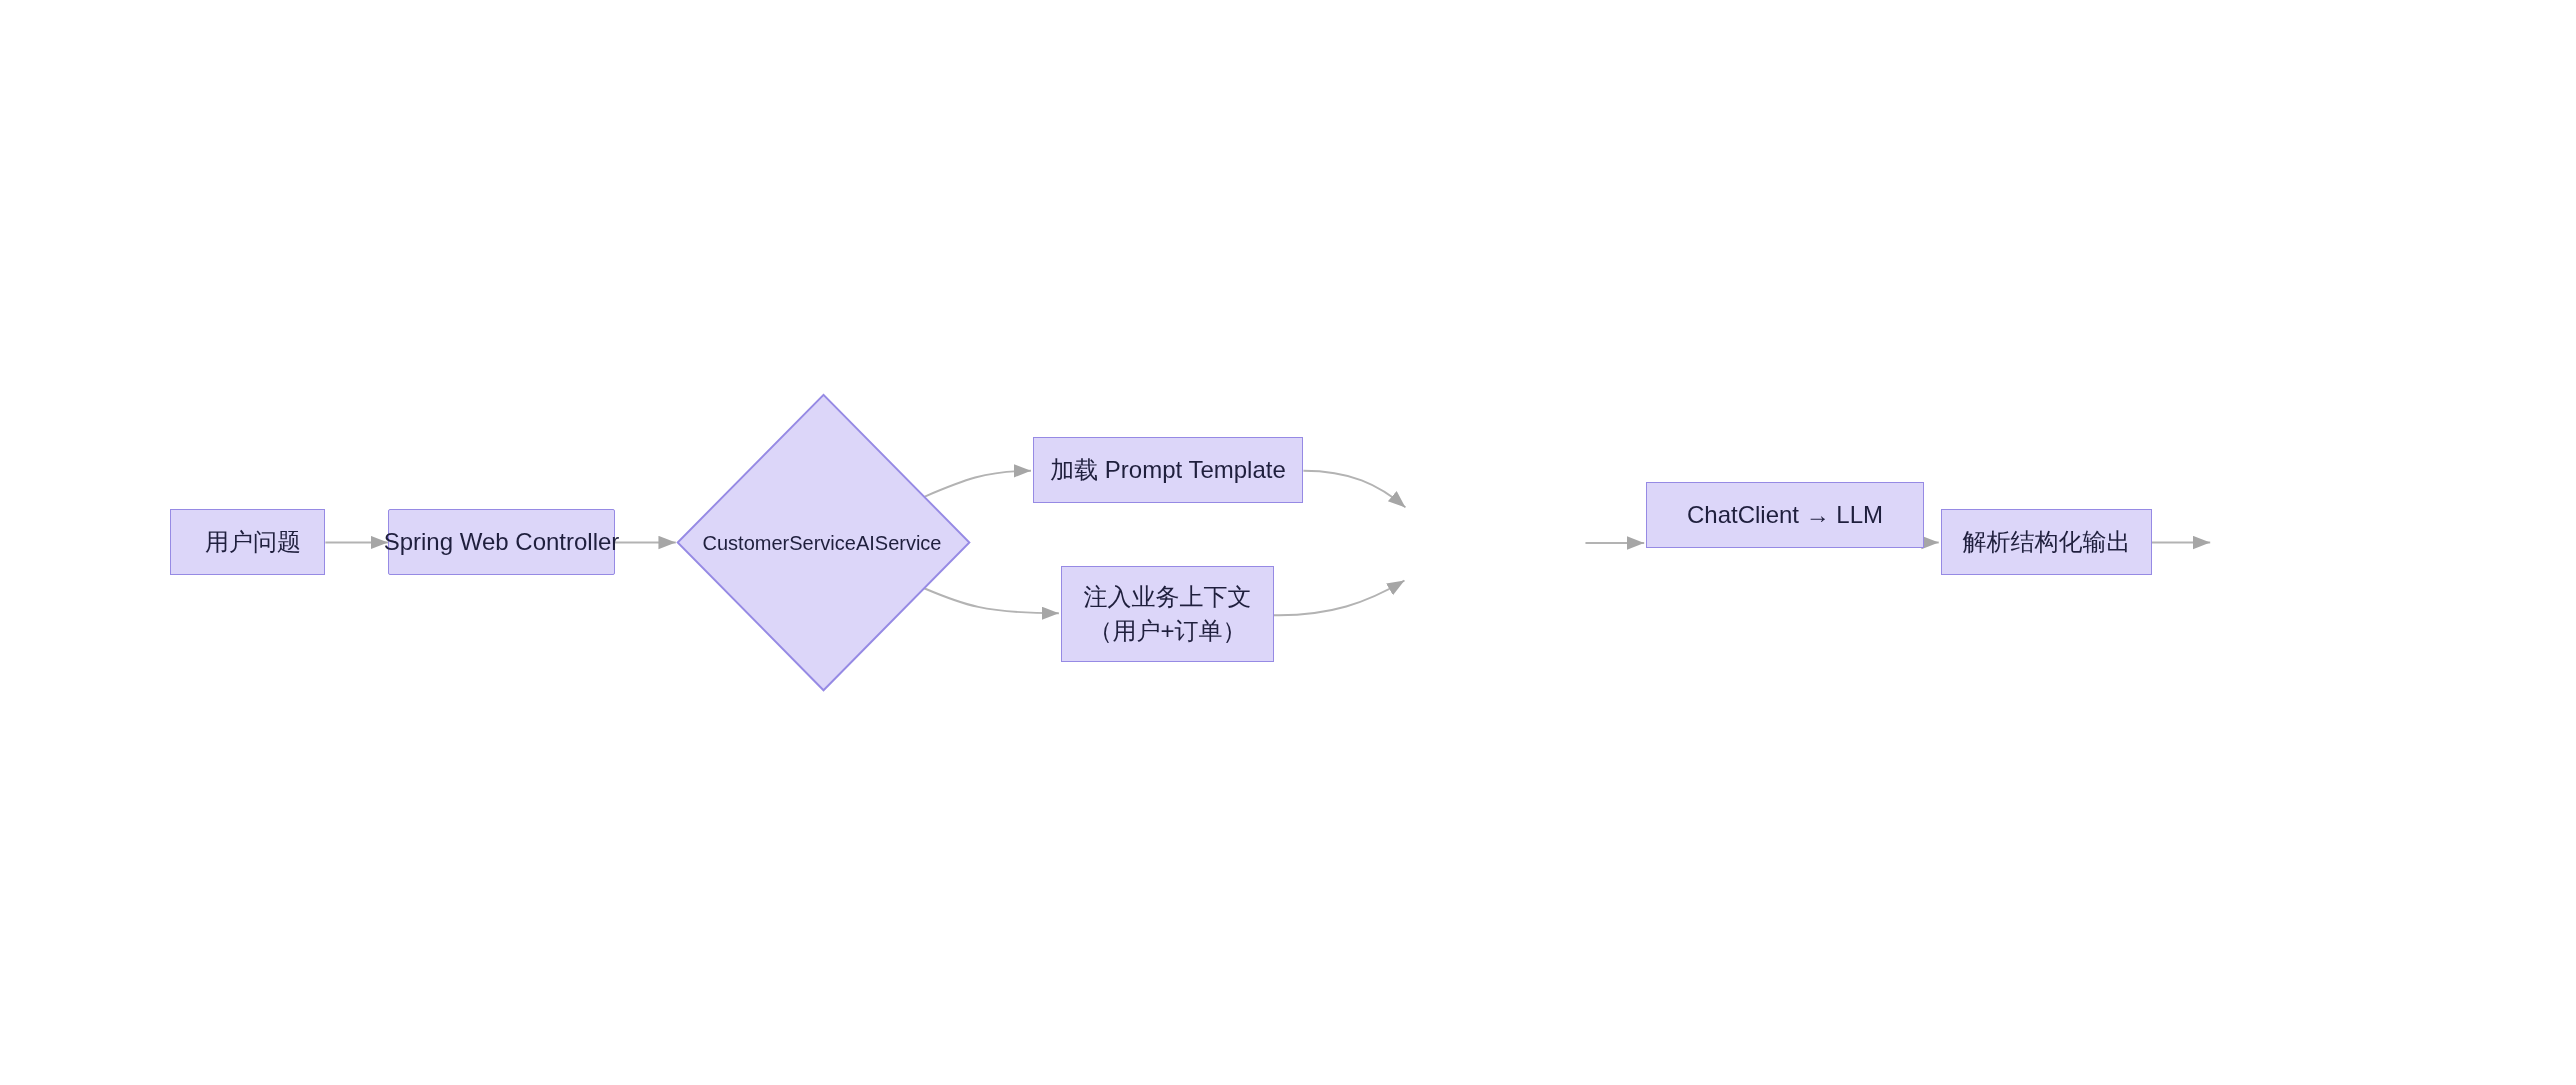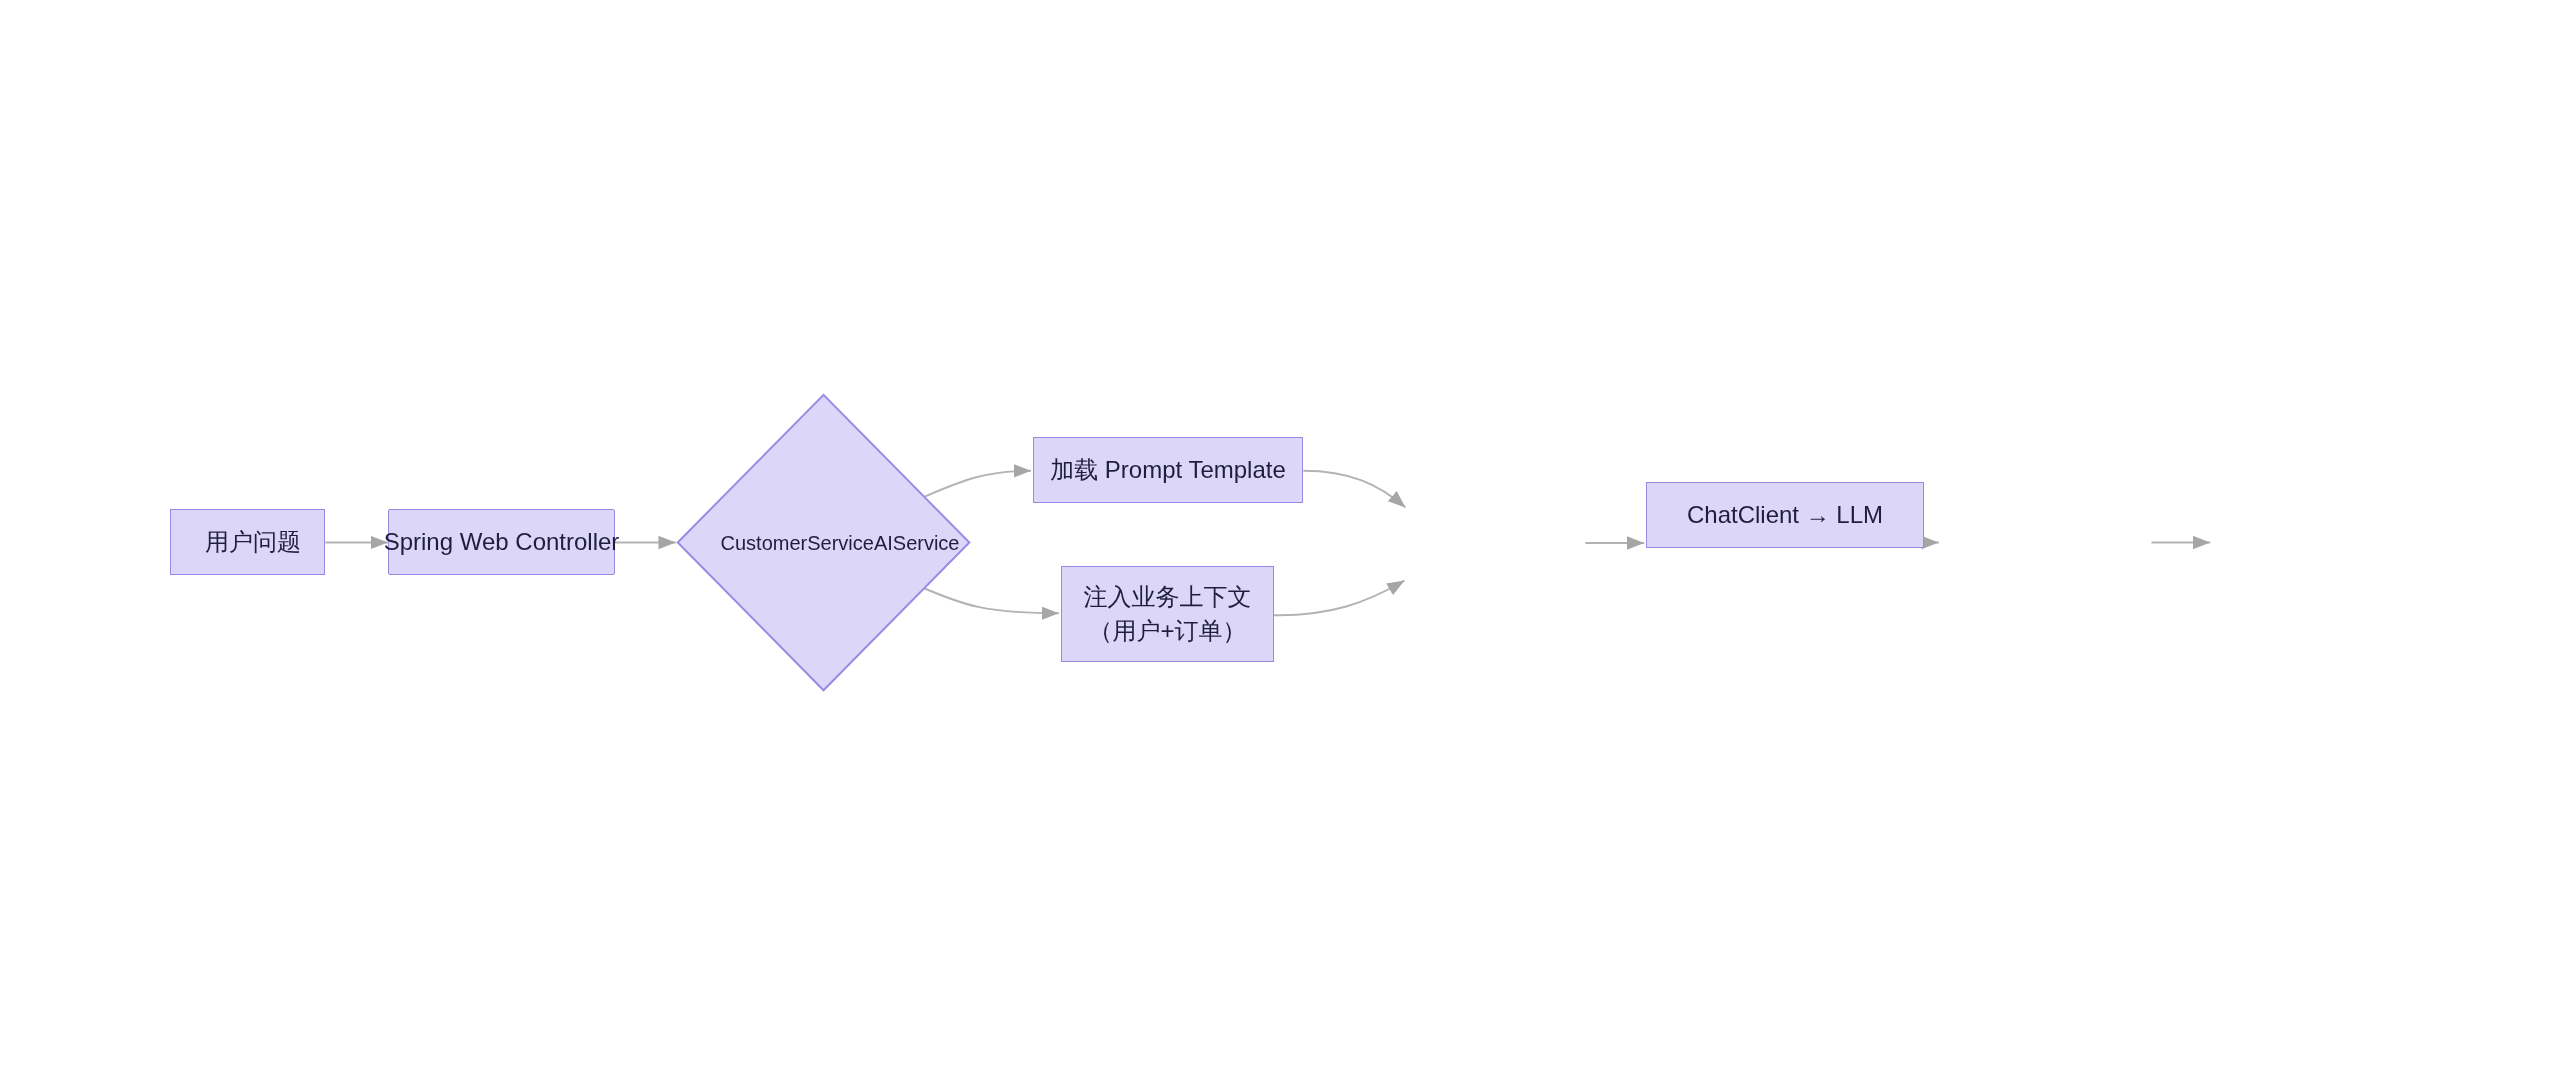--- a/index.html
+++ b/index.html
@@ -83,34 +83,37 @@
   </svg>
 
   <div class="node" style="left:170px; top:509px; width:155px; height:66px;padding-left:11px;">
     <span>用户问题</span>
   </div>
 
   <div class="node rounded" style="left:388px; top:509px; width:227px; height:66px;">
     <span>Spring Web Controller</span>
   </div>
 
-  <div class="diamond-label" style="left:695px; top:526px; width:290px; height:34px;">
+  <div class="diamond-label" style="left:677px; top:526px; width:290px; height:34px;">
     <span>CustomerServiceAIService</span>
   </div>
 
   <div class="node" style="left:1033px; top:437px; width:270px; height:66px;">
     <span>加载 Prompt Template</span>
   </div>
 
   <div class="node" style="left:1061px; top:566px; width:213px; height:96px;">
     <span>注入业务上下文</span>
     <span>（用户+订单）</span>
   </div>
 
 
   <div class="node" style="left:1646px; top:482px; width:278px; height:66px;">
     <span>ChatClient → LLM</span>
   </div>
 
+  <div class="node" style="left:1941px; top:509px; width:211px; height:66px;">
+    <span>解析结构化输出</span>
+  </div>
 
 
 </div>
 
 
 </body></html>

